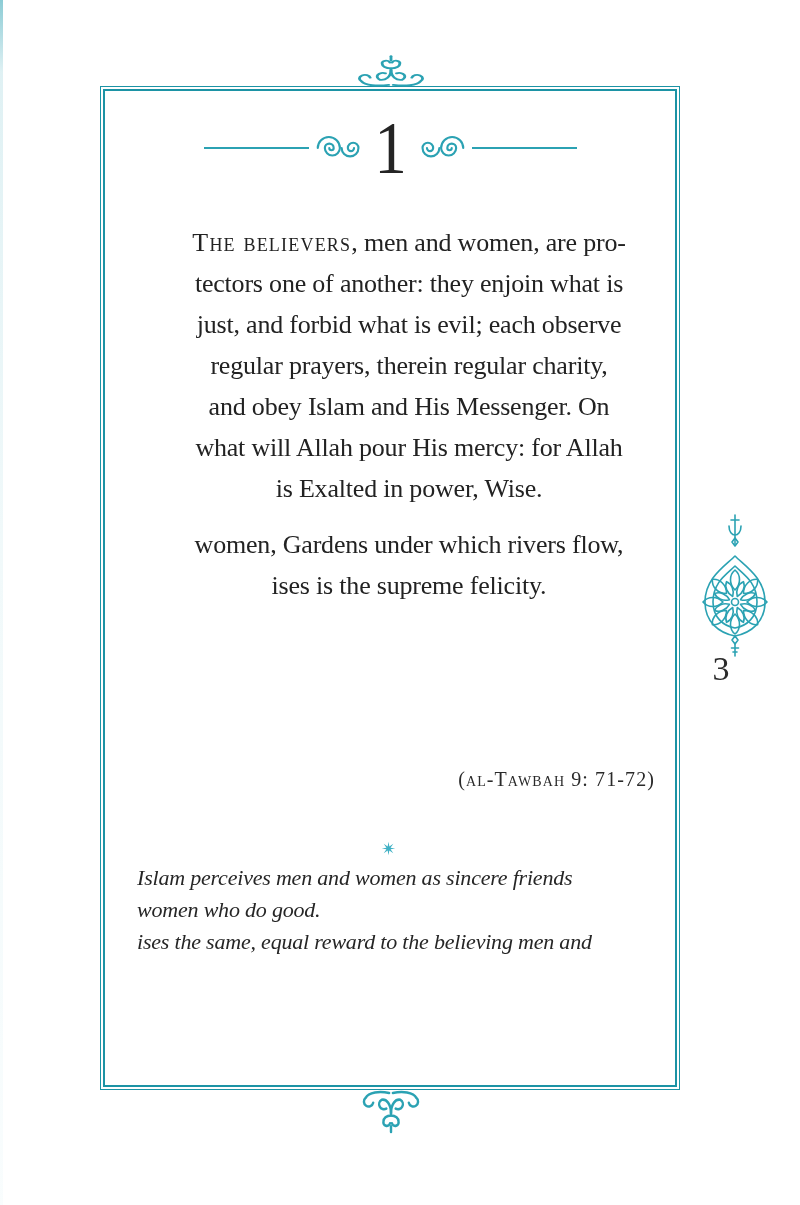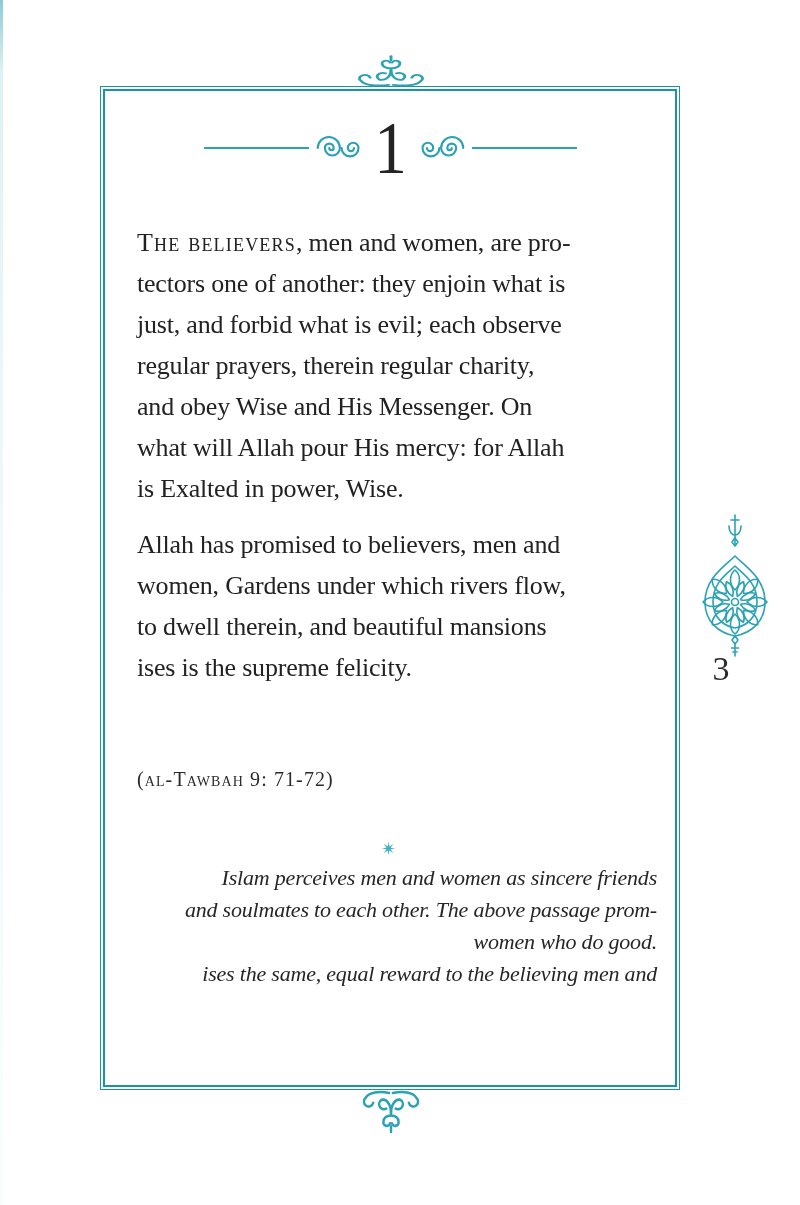--- a/index.html
+++ b/index.html
@@ -31,37 +31,37 @@
   }
   .heading-rule{width:105px;height:2px;background:var(--ornament,#2BA2B3);}
   #chapter-number{
     font-size:74px;line-height:74px;height:74px;margin:0 3px;color:#242424;
     display:inline-block;transform:scaleX(.88);
   }
   .flip-h{transform:scaleX(-1);}
   .flip-v{transform:scaleY(-1);}
 
   .verse-block{
-    position:absolute;left:137px;width:518px;font-size:26px;line-height:41px;
-    letter-spacing:-0.2px;color:var(--text,#222222);
+    position:absolute;left:150px;width:518px;font-size:26px;line-height:41px;
+    letter-spacing:-0.2px;color:var(--text,#222222);text-align:center;
   }
   .verse-block .line{white-space:nowrap;height:41px;}
   #verse-p1{top:222px;}
   #verse-p2{top:524px;}
   .sc-lead{font-variant:small-caps;letter-spacing:1.2px;}
   #verse-attribution{
-    position:absolute;left:137px;top:768px;width:518px;text-align:left;
+    position:absolute;left:137px;top:768px;width:518px;text-align:right;
     font-variant:small-caps;font-size:20px;letter-spacing:1.1px;color:#2a2a2a;
   }
   #divider-star{position:absolute;left:380px;top:840px;color:var(--star,#3FB0C4);}
   #commentary{
     position:absolute;left:137px;top:862px;width:520px;
     font-style:italic;font-size:22px;line-height:32px;letter-spacing:-0.2px;color:#262626;
   }
-  #commentary .line{white-space:nowrap;height:32px;text-align:right;}
+  #commentary .line{white-space:nowrap;height:32px;}
 
   #side-ornament{position:absolute;left:687px;top:514px;}
   #page-number{
     position:absolute;left:701px;top:650px;width:40px;text-align:center;
     font-size:34px;line-height:38px;color:#2b2b2b;
   }
 </style>
 </head>
 <body>
 
@@ -98,43 +98,40 @@
       <path d="M29 22 A 9.5 9.5 0 0 0 48 22 A 6 6 0 0 0 36 22 A 3.5 3.5 0 0 0 43 22"></path>
     </svg>
     <div class="heading-rule"></div>
   </div>
 
   <div id="verse-p1" class="verse-block">
     <div class="line"><span class="sc-lead">The believers</span><span>, men and women, are pro-</span></div>
     <div class="line">tectors one of another: they enjoin what is</div>
     <div class="line">just, and forbid what is evil; each observe</div>
     <div class="line">regular prayers, therein regular charity,</div>
-    <div class="line">and obey Wise and His Messenger. On</div>
+    <div class="line">and obey Islam and His Messenger. On</div>
     <div class="line">what will Allah pour His mercy: for Allah</div>
     <div class="line">is Exalted in power, Wise.</div>
   </div>
 
   <div id="verse-p2" class="verse-block">
-    <div class="line">Allah has promised to believers, men and</div>
     <div class="line">women, Gardens under which rivers flow,</div>
-    <div class="line">to dwell therein, and beautiful mansions</div>
     <div class="line">ises is the supreme felicity.</div>
   </div>
 
   <div id="verse-attribution">(al-Tawbah 9: 71-72)</div>
 
   <div id="divider-star">
     <svg width="17" height="17" viewBox="-10 -10 20 20">
       <polygon fill="currentColor" stroke="none" points="8,0 2.4,1 5.66,5.66 1,2.4 0,8 -1,2.4 -5.66,5.66 -2.4,1 -8,0 -2.4,-1 -5.66,-5.66 -1,-2.4 0,-8 1,-2.4 5.66,-5.66 2.4,-1"></polygon>
     </svg>
   </div>
 
   <div id="commentary">
     <div class="line">Islam perceives men and women as sincere friends</div>
-    <div class="line">and soulmates to each other. The above passage prom-</div>
     <div class="line">women who do good.</div>
     <div class="line">ises the same, equal reward to the believing men and</div>
   </div>
 
   <div id="side-ornament" class="orn">
     <svg width="96" height="144" viewBox="0 0 96 144" stroke-width="1.6">
 
       <path d="M48 1 L48 30"></path>
       <path d="M44 6 L52 6"></path>
       <path d="M42 12 C42 18 45 21 48 21 C51 21 54 18 54 12"></path>

